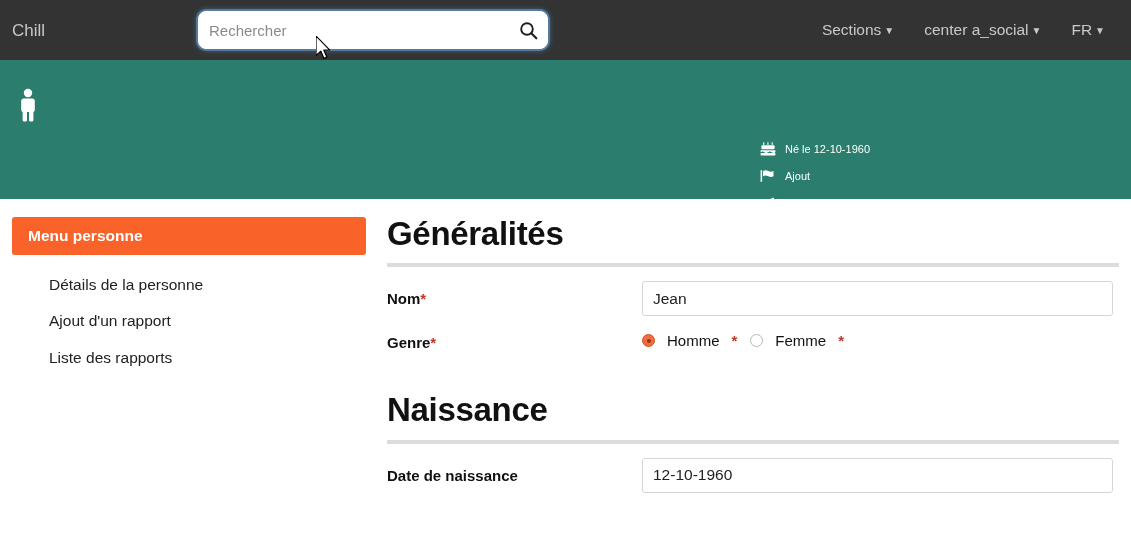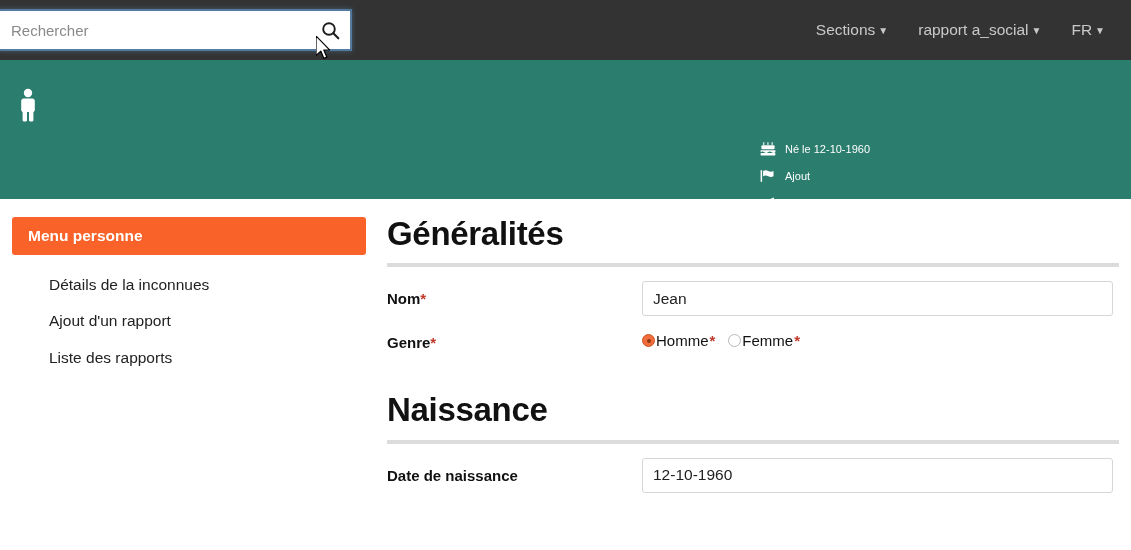--- a/index.html
+++ b/index.html
@@ -35,21 +35,21 @@
     position: relative;
     width: 350px;
     flex: 0 0 auto;
   }
   .search-box {
     position: relative;
     width: 350px;
     height: 38px;
     background: #ffffff;
     border: 1px solid #ffffff;
-    border-radius: 0;
+    border-radius: 8px;
     box-shadow: 0 0 0 2px rgba(100,160,215,0.55), 0 0 5px 2px rgba(100,160,215,0.40);
     display: flex;
     align-items: center;
   }
   .search-input {
     border: 0;
     outline: none;
     background: transparent;
     font-family: "Liberation Sans", sans-serif;
     font-size: 15px;
@@ -216,21 +216,21 @@
   }
   .radio-group {
     display: flex;
     align-items: center;
     gap: 13px;
     padding-top: 8px;
   }
   .radio-opt {
     display: flex;
     align-items: center;
-    gap: 1px;
+    gap: 12px;
     font-size: 15px;
     color: #111111;
     cursor: pointer;
     line-height: 1;
   }
   .radio-dot {
     width: 13px; height: 13px;
     border-radius: 50%;
     border: 1px solid #b8b8b8;
     background: #ffffff;
@@ -258,36 +258,37 @@
     left: 316px;
     top: 36px;
     pointer-events: none;
     z-index: 50;
   }
 </style>
 </head>
 <body>
 
 <div class="navbar">
+  <a class="brand" href="#">Chill</a>
 
   <div class="search-wrap">
     <div class="search-box">
       <input class="search-input" type="text" placeholder="Rechercher" style="">
       <button class="search-btn">
         <svg width="19" height="19" viewBox="0 0 19 19" aria-hidden="true">
           <circle cx="8" cy="8" r="5.8" fill="none" stroke="#1d1d1d" stroke-width="1.9"></circle>
           <line x1="12.3" y1="12.3" x2="17.3" y2="17.3" stroke="#1d1d1d" stroke-width="2.1" stroke-linecap="round"></line>
         </svg>
       </button>
     </div>
   </div>
 
   <div class="nav-right">
     <a class="nav-link" href="#"><span>Sections</span><span class="caret">▼</span></a>
-    <a class="nav-link" href="#"><span>rapport a_social</span><span class="caret">▼</span></a>
+    <a class="nav-link" href="#"><span>center a_social</span><span class="caret">▼</span></a>
     <a class="nav-link" href="#"><span>FR</span><span class="caret">▼</span></a>
   </div>
 
   <div class="cursor">
     <svg width="18" height="26" viewBox="0 0 18 26">
       <polygon points="0,0 0,19.5 4.8,15.1 7.9,22.4 10.8,21.1 7.8,14.1 13.6,13.9" fill="#ffffff" stroke="#000000" stroke-width="1.2" stroke-linejoin="round"></polygon>
     </svg>
   </div>
 </div>
 
@@ -341,21 +342,21 @@
     </div>
   </div>
 </div>
 
 <div class="page-body">
 
   <aside class="sidebar">
     <div class="menu-head">Menu personne</div>
     <ul class="menu-list">
       <li>
-        <a class="menu-link" href="#">Détails de la inconnues</a>
+        <a class="menu-link" href="#">Détails de la personne</a>
       </li>
       <li>
         <a class="menu-link" href="#">Ajout d'un rapport</a>
       </li>
       <li>
         <a class="menu-link" href="#">Liste des rapports</a>
       </li>
     </ul>
   </aside>
 

